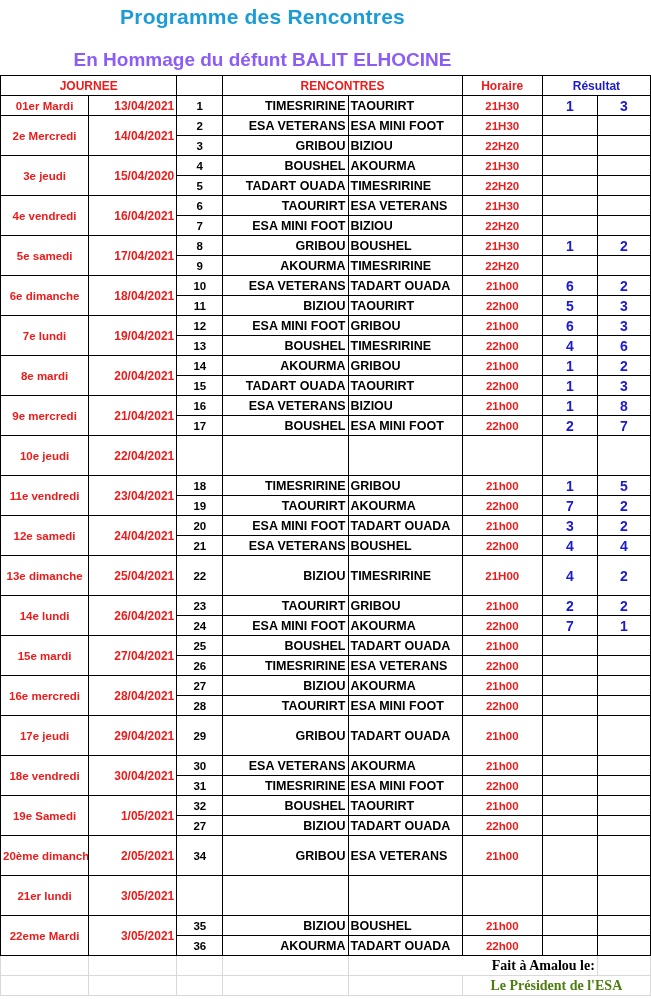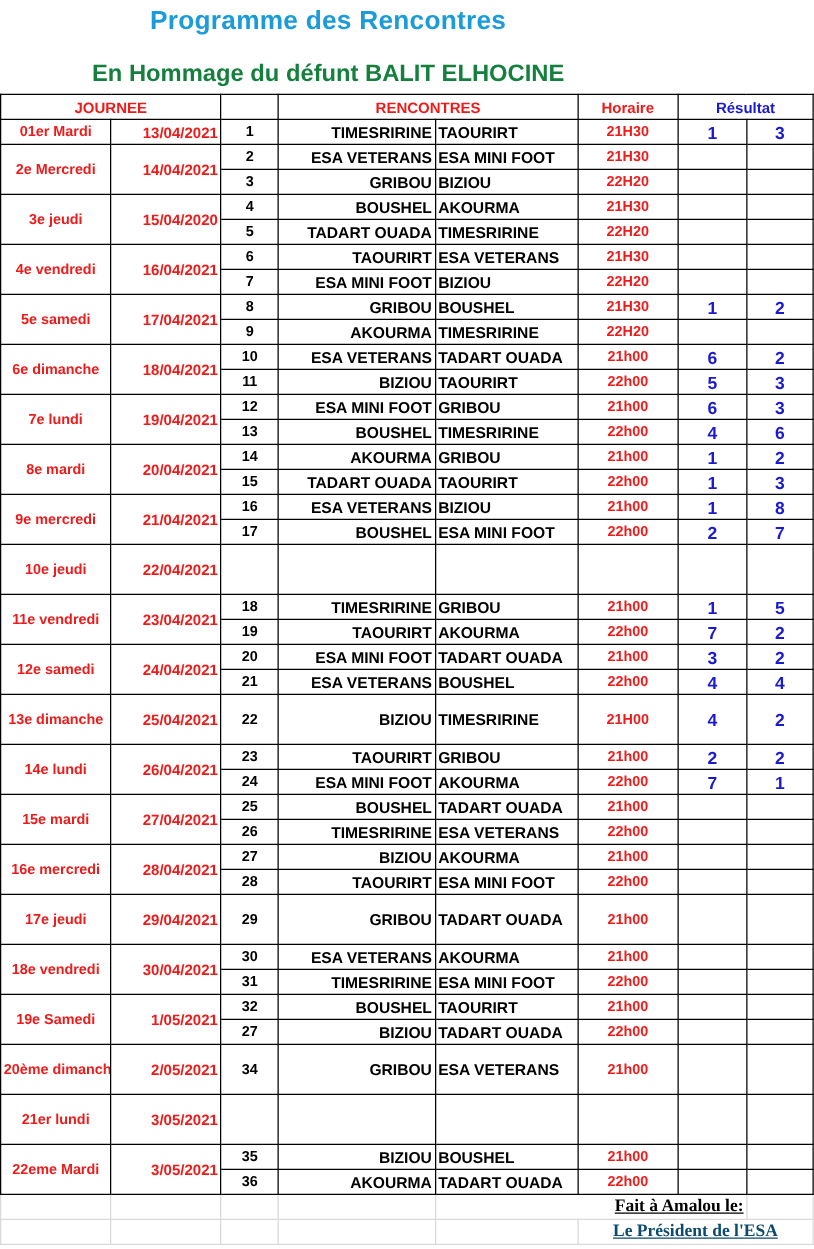--- a/index.html
+++ b/index.html
@@ -30,21 +30,21 @@
     padding-top: 4px;
     line-height: 26px;
   }
   .title-gap {
     height: 18px;
   }
   .title-sub {
     text-align: center;
     font-size: 19px;
     font-weight: bold;
-    color: #15803d;
+    color: #8b5cf6;
     line-height: 24px;
     padding-bottom: 3px;
   }
 
   
   table.sched {
     border-collapse: collapse;
     width: 651px;
     table-layout: fixed;
     font-size: 11px;
@@ -133,25 +133,25 @@
     font-size: 14px;
     color: #000000;
     text-align: right;
     padding-right: 4px;
     height: 22px;
   }
   .cell-foot-left {
     font-family: "Liberation Serif", serif;
     font-weight: bold;
     font-size: 14px;
-    color: #0c4a6e;
+    color: #4d7c0f;
     text-align: center;
     height: 22px;
   }
-  .nb-blank { border: 1px solid #d9d9d9 !important; text-decoration: underline; }
+  .nb-blank { border: 1px solid #d9d9d9 !important; }
 </style>
 </head>
 <body>
 
 <div id="page">
 
   <div class="title-main">Programme des Rencontres</div>
 
   <div class="title-gap"></div>
 

